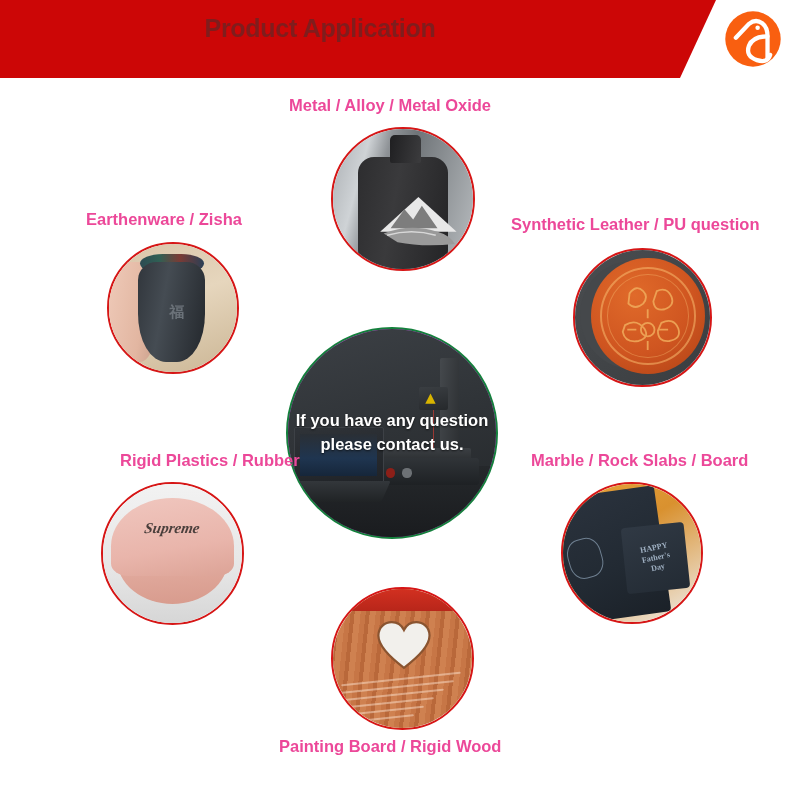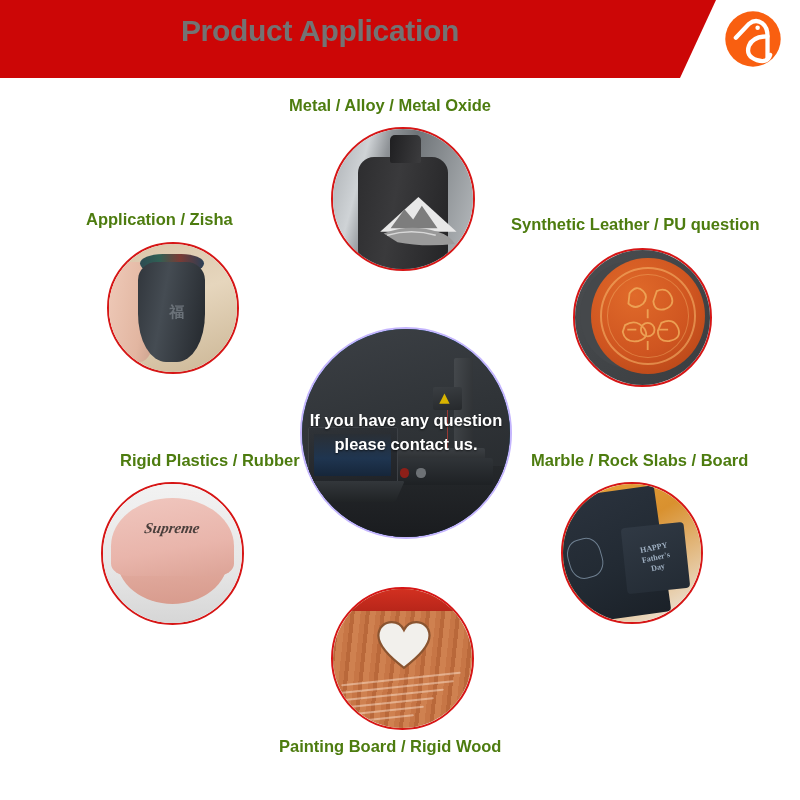--- a/index.html
+++ b/index.html
@@ -26,22 +26,22 @@
     left: 0; top: 0;
     width: 716px; height: 78px;
     background: #cc0606;
     clip-path: polygon(0 0, 716px 0, 680px 78px, 0 78px);
   }
   .header-title {
     position: absolute;
     left: 0; top: 14px;
     width: 640px;
     text-align: center;
-    color: #737373;
-    font-size: 30px;
+    color: #7f1d1d;
+    font-size: 25px;
     font-weight: bold;
     letter-spacing: -0.3px;
     font-family: "Liberation Sans", sans-serif;
   }
   .logo {
     position: absolute;
     right: 14px; top: 6px;
     width: 66px; height: 66px;
   }
 
@@ -50,21 +50,21 @@
     position: absolute;
     left: 0; top: 82px;
     width: 800px; height: 718px;
   }
 
   .node { position: absolute; }
 
   .node-label {
     position: absolute;
     white-space: nowrap;
-    color: #4d7c0f;
+    color: #ec4899;
     font-size: 16.5px;
     font-weight: bold;
     font-family: "Liberation Sans", sans-serif;
   }
 
   .circle {
     position: absolute;
     border-radius: 50%;
     border: 2px solid #d61616;
     overflow: hidden;
@@ -72,27 +72,27 @@
   }
   .circle .photo {
     position: absolute;
     left: 0; top: 0;
     width: 100%; height: 100%;
   }
 
   
   .center-circle {
     position: absolute;
-    left: 300px; top: 245px;
+    left: 286px; top: 245px;
     width: 212px; height: 212px;
     border-radius: 50%;
-    border: 2px solid #c4b5fd;
+    border: 2px solid #15803d;
     overflow: hidden;
     box-sizing: border-box;
-    background: #0c4a6e;
+    background: #d946ef;
   }
   .center-overlay {
     position: absolute;
     left: 0; top: 0;
     width: 100%; height: 100%;
     display: flex;
     flex-direction: column;
     align-items: center;
     justify-content: center;
     text-align: center;
@@ -341,21 +341,21 @@
           <polygon points="6,44 50,4 94,44" fill="#e8e8e8"></polygon>
           <path d="M18 40 L34 18 L44 30 L54 14 L72 40 Z" fill="#7d7d7d"></path>
           <path d="M10 46 Q40 34 72 44 Q86 48 92 58 Q56 62 26 56 Z" fill="#9a9a9a"></path>
           <path d="M14 48 Q42 40 70 48" stroke="#d8d8d8" stroke-width="2" fill="none"></path>
         </svg>
       </div>
     </div>
   </div>
 
   <div class="node">
-    <div class="node-label" style="left:86px; top:128px;">Application / Zisha</div>
+    <div class="node-label" style="left:86px; top:128px;">Earthenware / Zisha</div>
     <div class="circle" style="left:107px; top:160px; width:132px; height:132px;">
       <div class="photo sc-clay">
         <div class="clay-hand"></div>
         <div class="clay-top"></div>
         <div class="clay-cup"></div>
         <div class="clay-glyph">福</div>
       </div>
     </div>
   </div>
 

